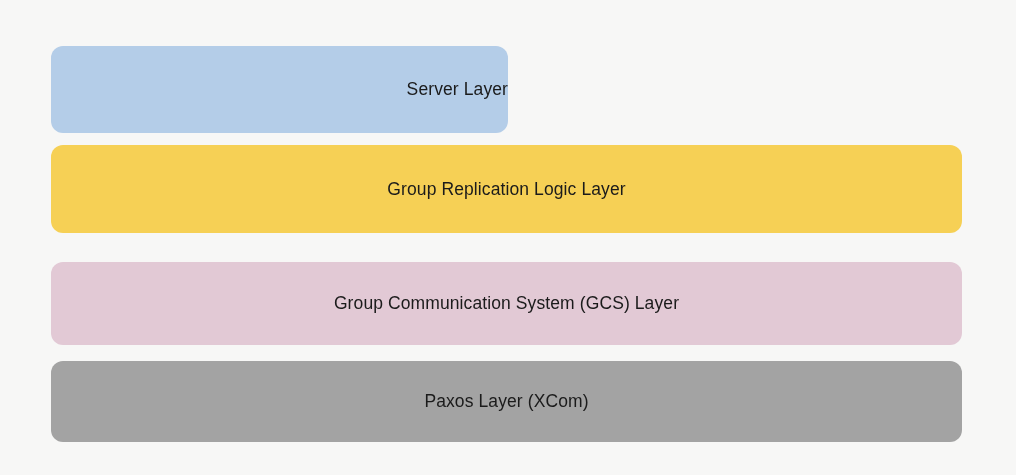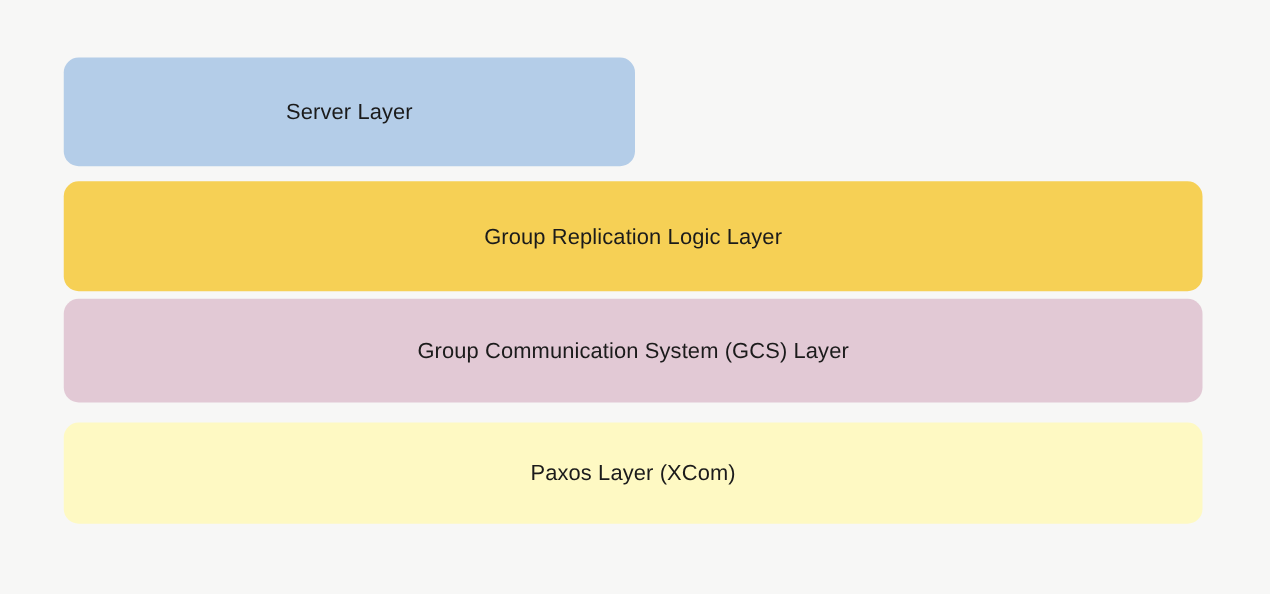--- a/index.html
+++ b/index.html
@@ -24,21 +24,21 @@
     flex-direction: column;
   }
 
   .layer-row {
     display: flex;
     flex-direction: row;
     width: 100%;
   }
 
   .row-gap-top   { margin-bottom: 12px; }
-  .row-gap-mid   { margin-bottom: 6px; }
+  .row-gap-mid   { margin-bottom: 29px; }
   .row-gap-low   { margin-bottom: 16px; }
 
   .layer-box {
     display: flex;
     align-items: center;
     justify-content: center;
     border-radius: 12px;
     box-sizing: border-box;
     text-align: center;
   }
@@ -50,20 +50,21 @@
     letter-spacing: 0.1px;
     line-height: 1.2;
     white-space: nowrap;
   }
 
   
   .box-server {
     background: #b4cde8;
     height: 87px;
     width: 457px;
+    justify-content: flex-end;
   }
   .row-spacer {
     width: 20px;
     flex: 0 0 20px;
   }
   .box-replica {
     background: #b4cde8;
     height: 87px;
     flex: 1 1 auto;
   }
@@ -73,21 +74,21 @@
     background: #f6d055;
     height: 88px;
     width: 100%;
   }
   .box-gcs {
     background: #e2c9d5;
     height: 83px;
     width: 100%;
   }
   .box-paxos {
-    background: #fef9c3;
+    background: #a3a3a3;
     height: 81px;
     width: 100%;
   }
 </style>
 </head>
 <body>
 
 <div id="diagram">
 
   <div class="layer-row row-gap-top">

